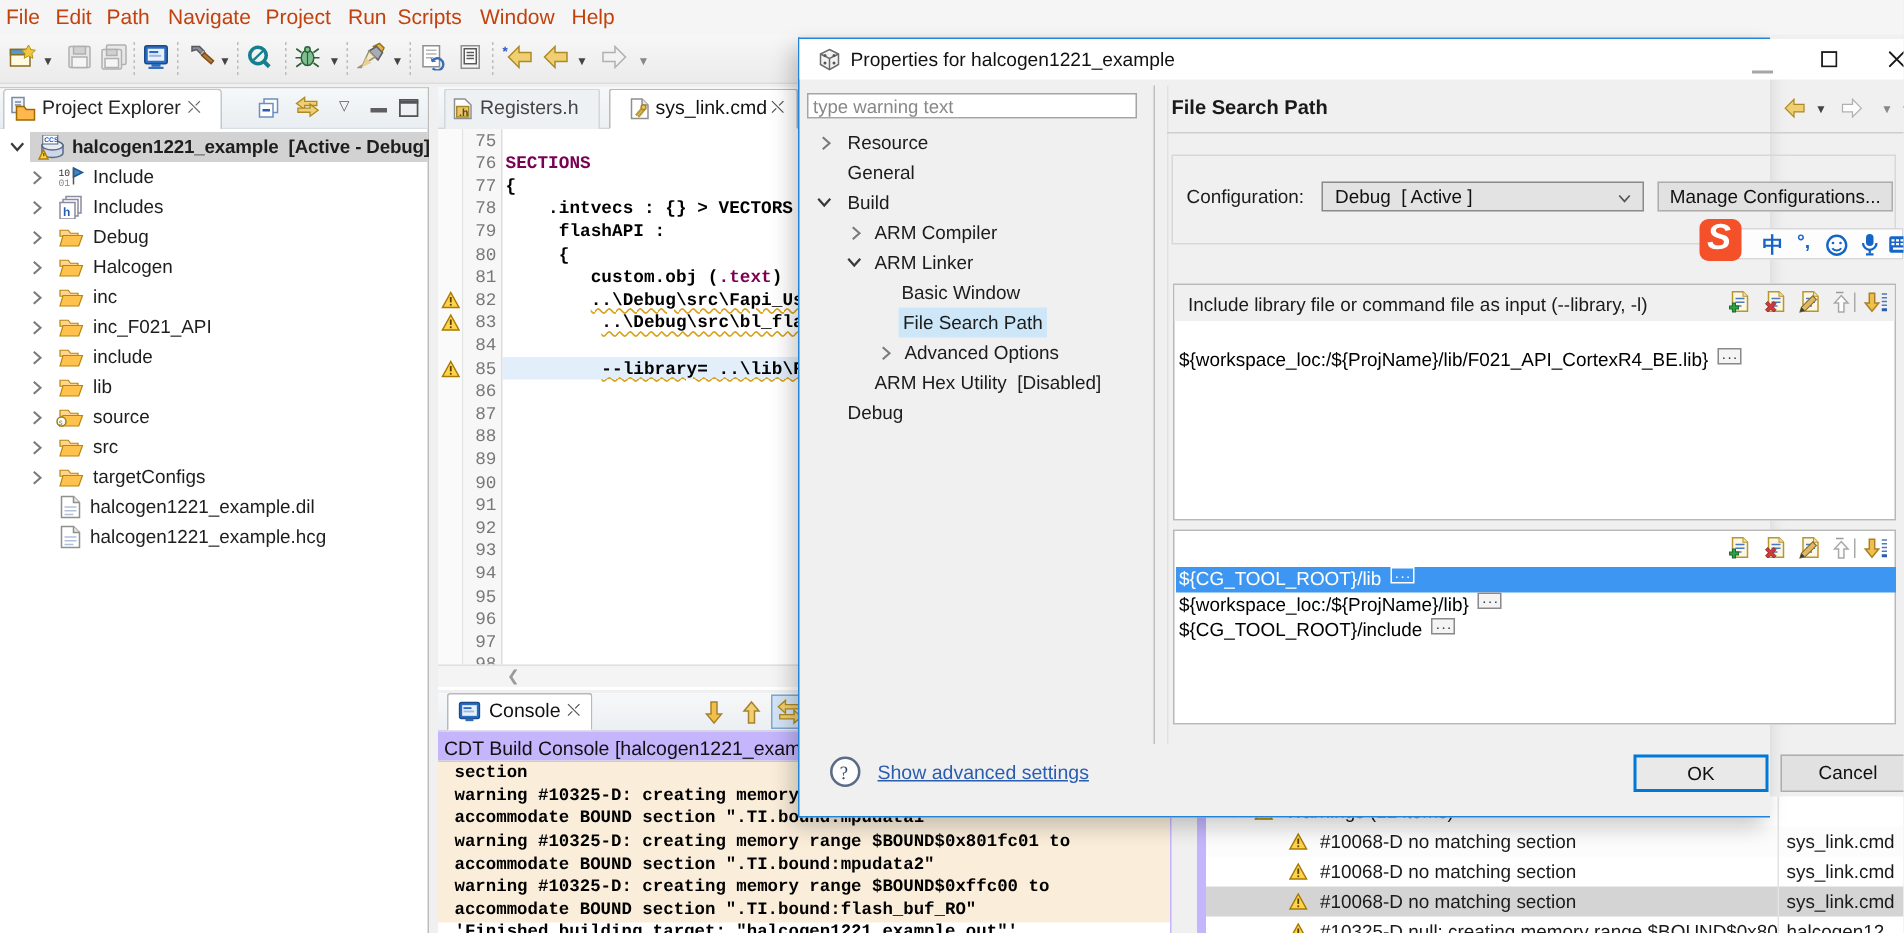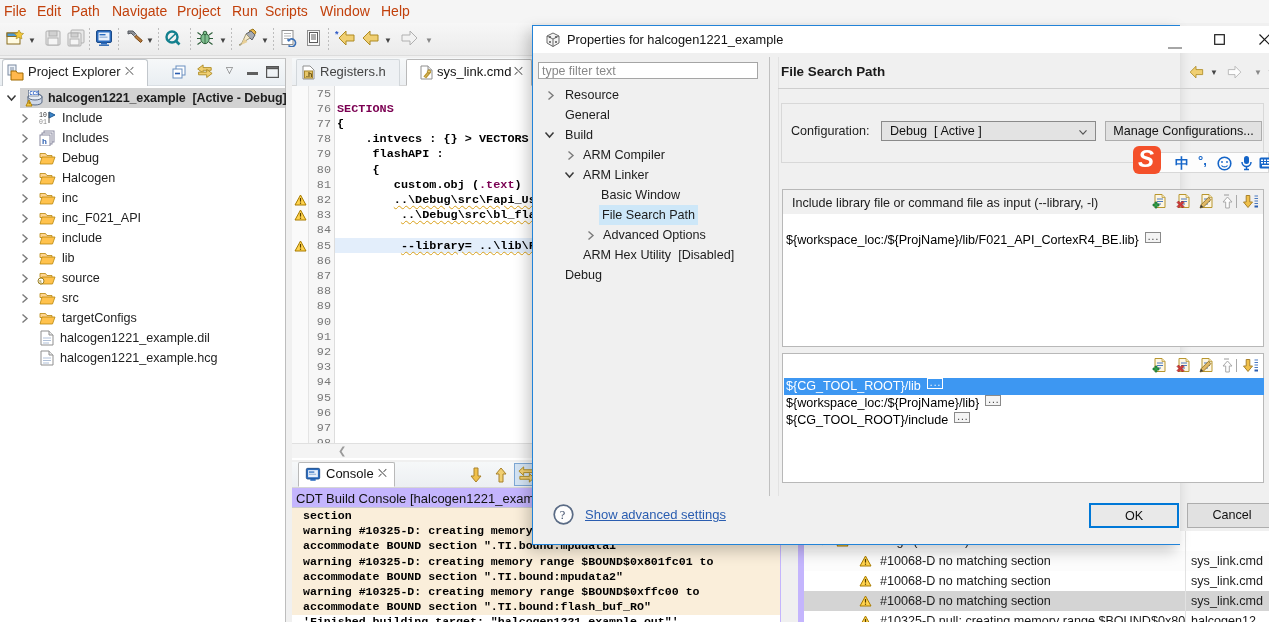--- a/index.html
+++ b/index.html
@@ -535,21 +535,21 @@
     <svg class="abs" style="left:681px;top:8px" width="11" height="11" viewBox="0 0 11 11">
         <rect x="0.7" y="0.7" width="9.6" height="9.6" fill="none" stroke="#1a1a1a" stroke-width="1.2"></rect>
       </svg>
     <svg class="abs" style="left:726px;top:8px" width="12" height="11" viewBox="0 0 12 11">
         <path d="M0.5 0.5 L10.5 10.5 M10.5 0.5 L0.5 10.5" stroke="#1a1a1a" stroke-width="1.2"></path>
       </svg>
   </div>
 
   <div id="dtree">
     <input-box class="abs" style="left:5px;top:9px;width:220px;height:17px;background:#fff;border:1px solid #a5a5a5;display:block"></input-box>
-    <span class="abs" style="left:9px;top:11px;font-size:12.4px;color:#888">type filter text</span>
+    <span class="abs" style="left:9px;top:11px;font-size:12.4px;color:#888">type warning text</span>
     <div class="dtrow" style="left:32px;top:32px">Resource</div>
     <svg class="abs" style="left:14px;top:37px" width="8" height="11" viewBox="0 0 8 11">
         <polyline points="1.5,1.5 6,5.5 1.5,9.5" fill="none" stroke="#7a7a7a" stroke-width="1.4"></polyline>
       </svg>
     <div class="dtrow" style="left:32px;top:52px">General</div>
     <div class="dtrow" style="left:32px;top:72px">Build</div>
     <svg class="abs" style="left:11px;top:78px" width="11" height="8" viewBox="0 0 11 8">
         <polyline points="1.5,1.5 5.5,6 9.5,1.5" fill="none" stroke="#3a3a3a" stroke-width="1.5"></polyline>
       </svg>
     <div class="dtrow" style="left:50px;top:92px">ARM Compiler</div>

